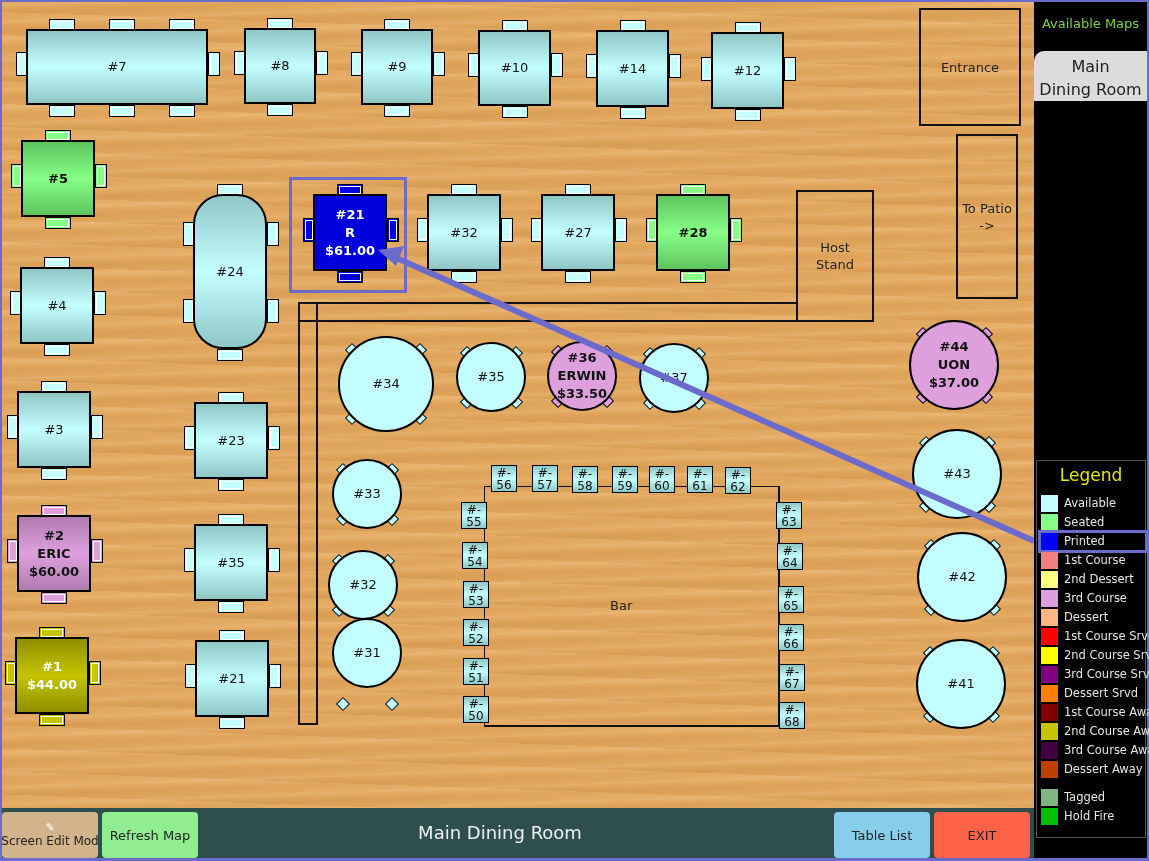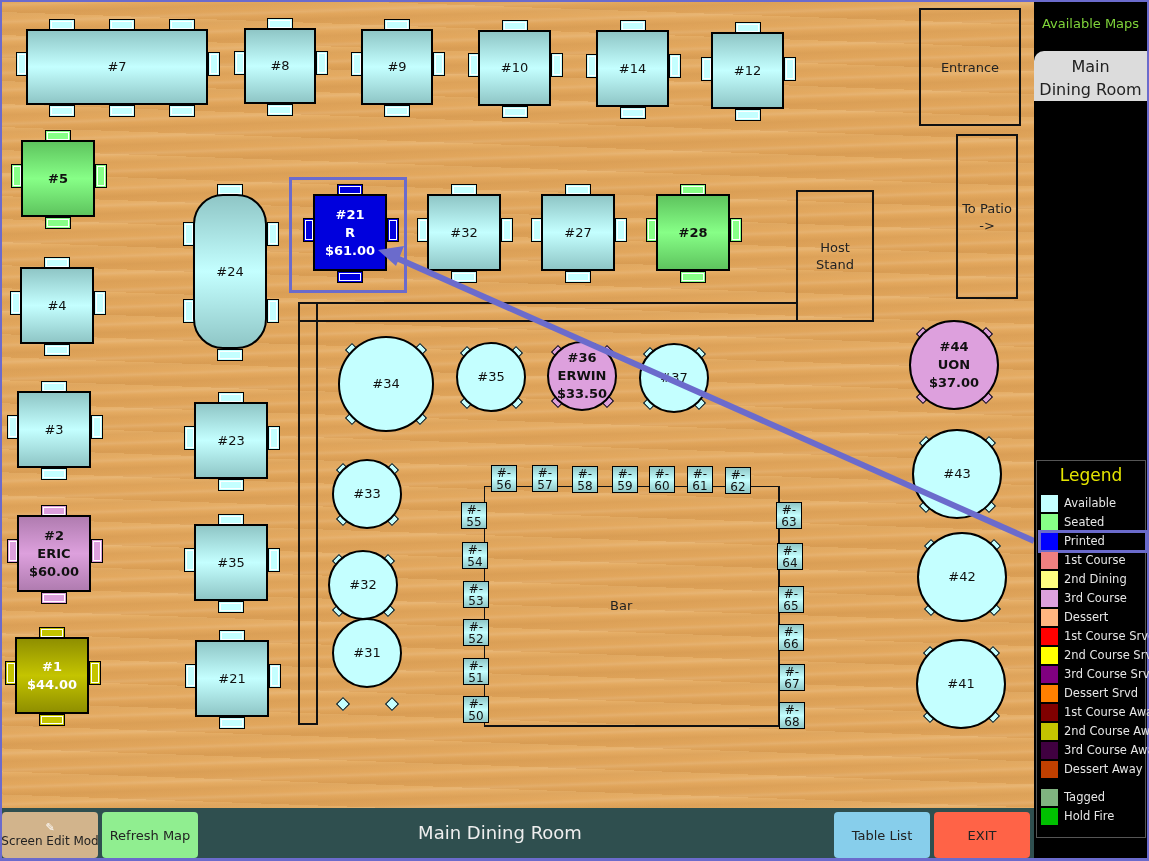--- a/index.html
+++ b/index.html
@@ -294,21 +294,21 @@
         <div class="lg hl" style="top:72px;">
           <span class="sw" style="background:#0000ff;"></span>
           <span class="lt" style="">Printed</span>
         </div>
         <div class="lg" style="top:91px;">
           <span class="sw" style="background:#f08080;"></span>
           <span class="lt" style="">1st Course</span>
         </div>
         <div class="lg" style="top:110px;">
           <span class="sw" style="background:#ffff80;"></span>
-          <span class="lt" style="">2nd Dining</span>
+          <span class="lt" style="">2nd Dessert</span>
         </div>
         <div class="lg" style="top:129px;">
           <span class="sw" style="background:#dda0dd;"></span>
           <span class="lt" style="">3rd Course</span>
         </div>
         <div class="lg" style="top:148px;">
           <span class="sw" style="background:#ffb680;"></span>
           <span class="lt" style="">Dessert</span>
         </div>
         <div class="lg" style="top:167px;">

